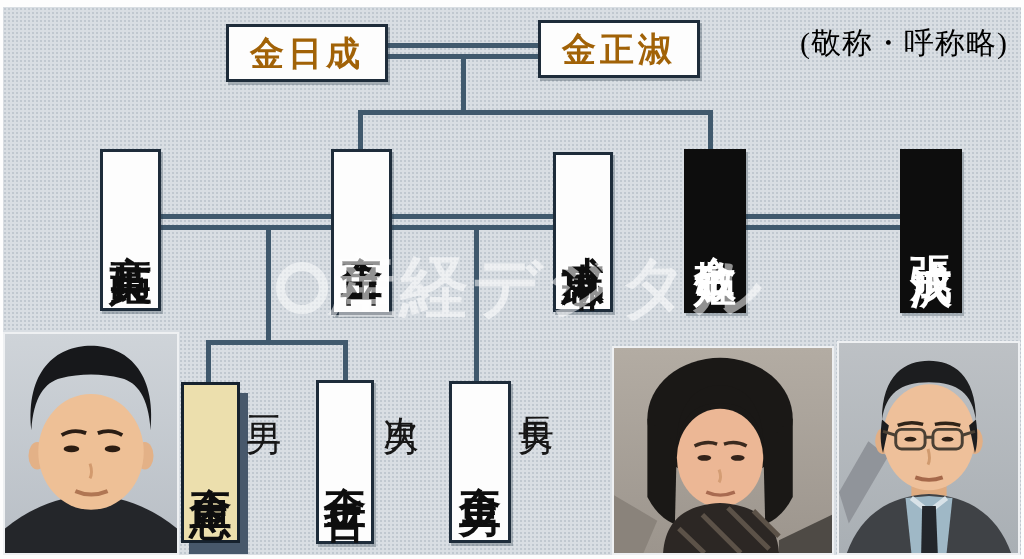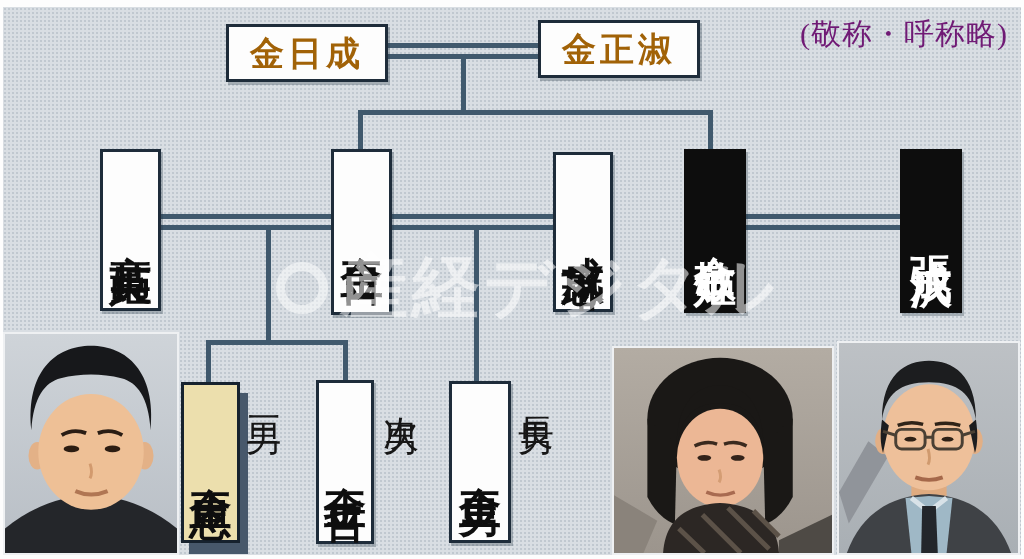--- a/index.html
+++ b/index.html
@@ -35,26 +35,26 @@
   }
   .vbox.black{background:#0d0d0d;border-color:#0d0d0d;}
   .vbox.black span{color:#ffffff;}
   .vbox.highlight{background:#ecdfad;border-color:#16222e;box-shadow:8px 11px 0 #47586b;}
   .vlabel{
     position:absolute;writing-mode:vertical-rl;text-orientation:upright;z-index:10;
     font-family:"Liberation Serif","DejaVu Serif",serif;
     font-size:36px;color:#161616;letter-spacing:6px;line-height:1;
   }
   #honorifics-note{
-    position:absolute;top:14px;right:16px;z-index:10;
+    position:absolute;top:23px;right:16px;z-index:10;
     font-family:"Liberation Serif","DejaVu Serif",serif;
-    font-size:30px;color:#701a75;letter-spacing:1px;
+    font-size:30px;color:#000000;letter-spacing:1px;
   }
   #watermark{
-    position:absolute;left:276px;top:242px;z-index:30;display:flex;align-items:center;gap:12px;
+    position:absolute;left:276px;top:242px;z-index:30;display:flex;align-items:center;
     color:rgba(255,255,255,0.55);font-size:68px;font-weight:bold;letter-spacing:4px;
     pointer-events:none;white-space:nowrap;
   }
   #watermark .ring{
     width:52px;height:52px;border-radius:50%;border:9px solid rgba(255,255,255,0.5);
     box-sizing:border-box;flex:0 0 auto;
   }
   .photo{position:absolute;z-index:5;box-sizing:border-box;border:2px solid #eef0f2;}
   .photo svg{display:block;width:100%;height:100%;}
 </style>

